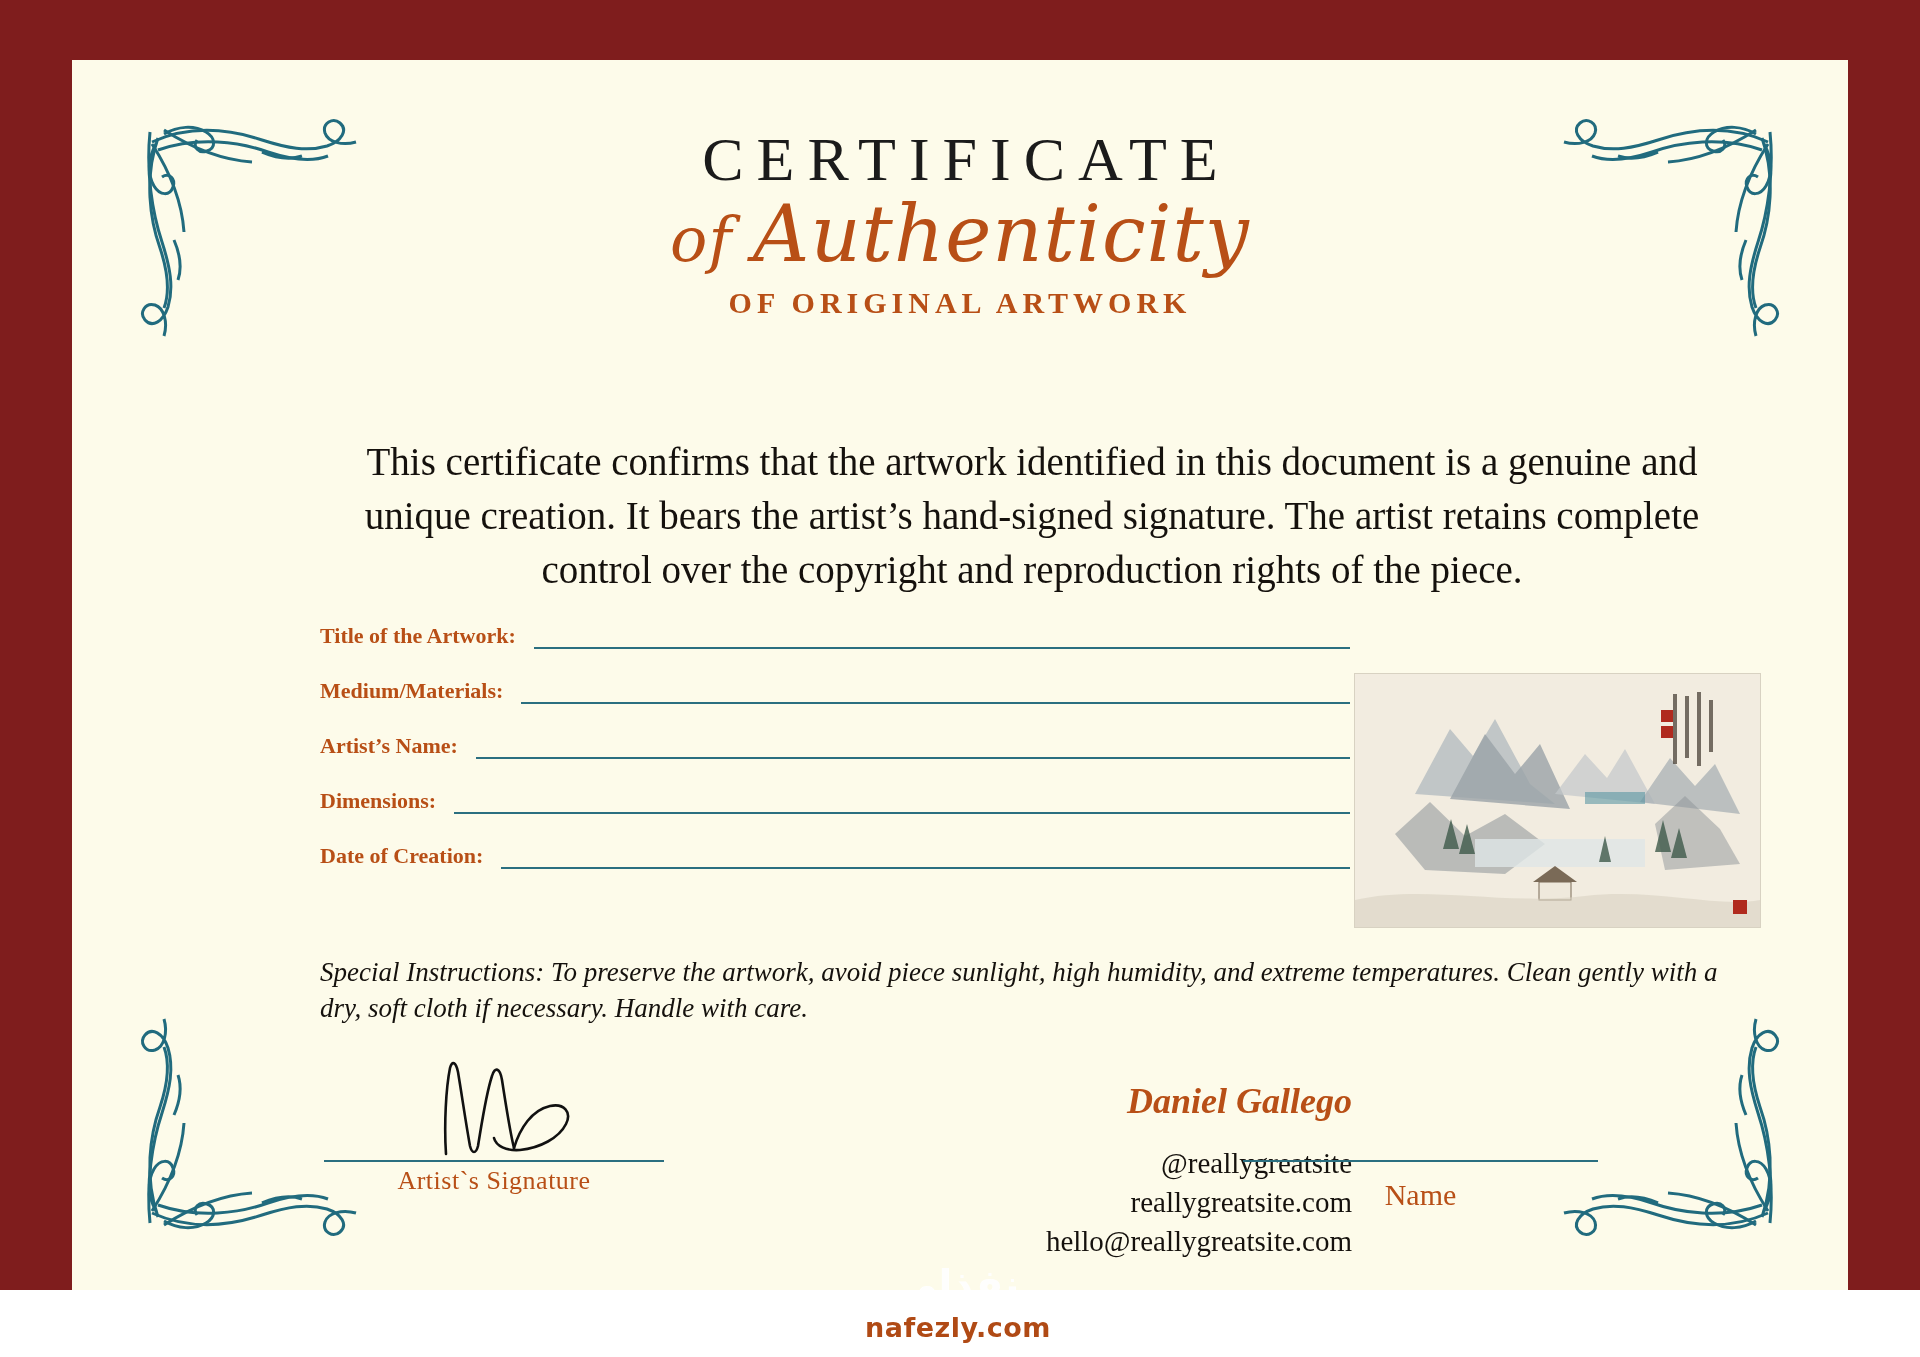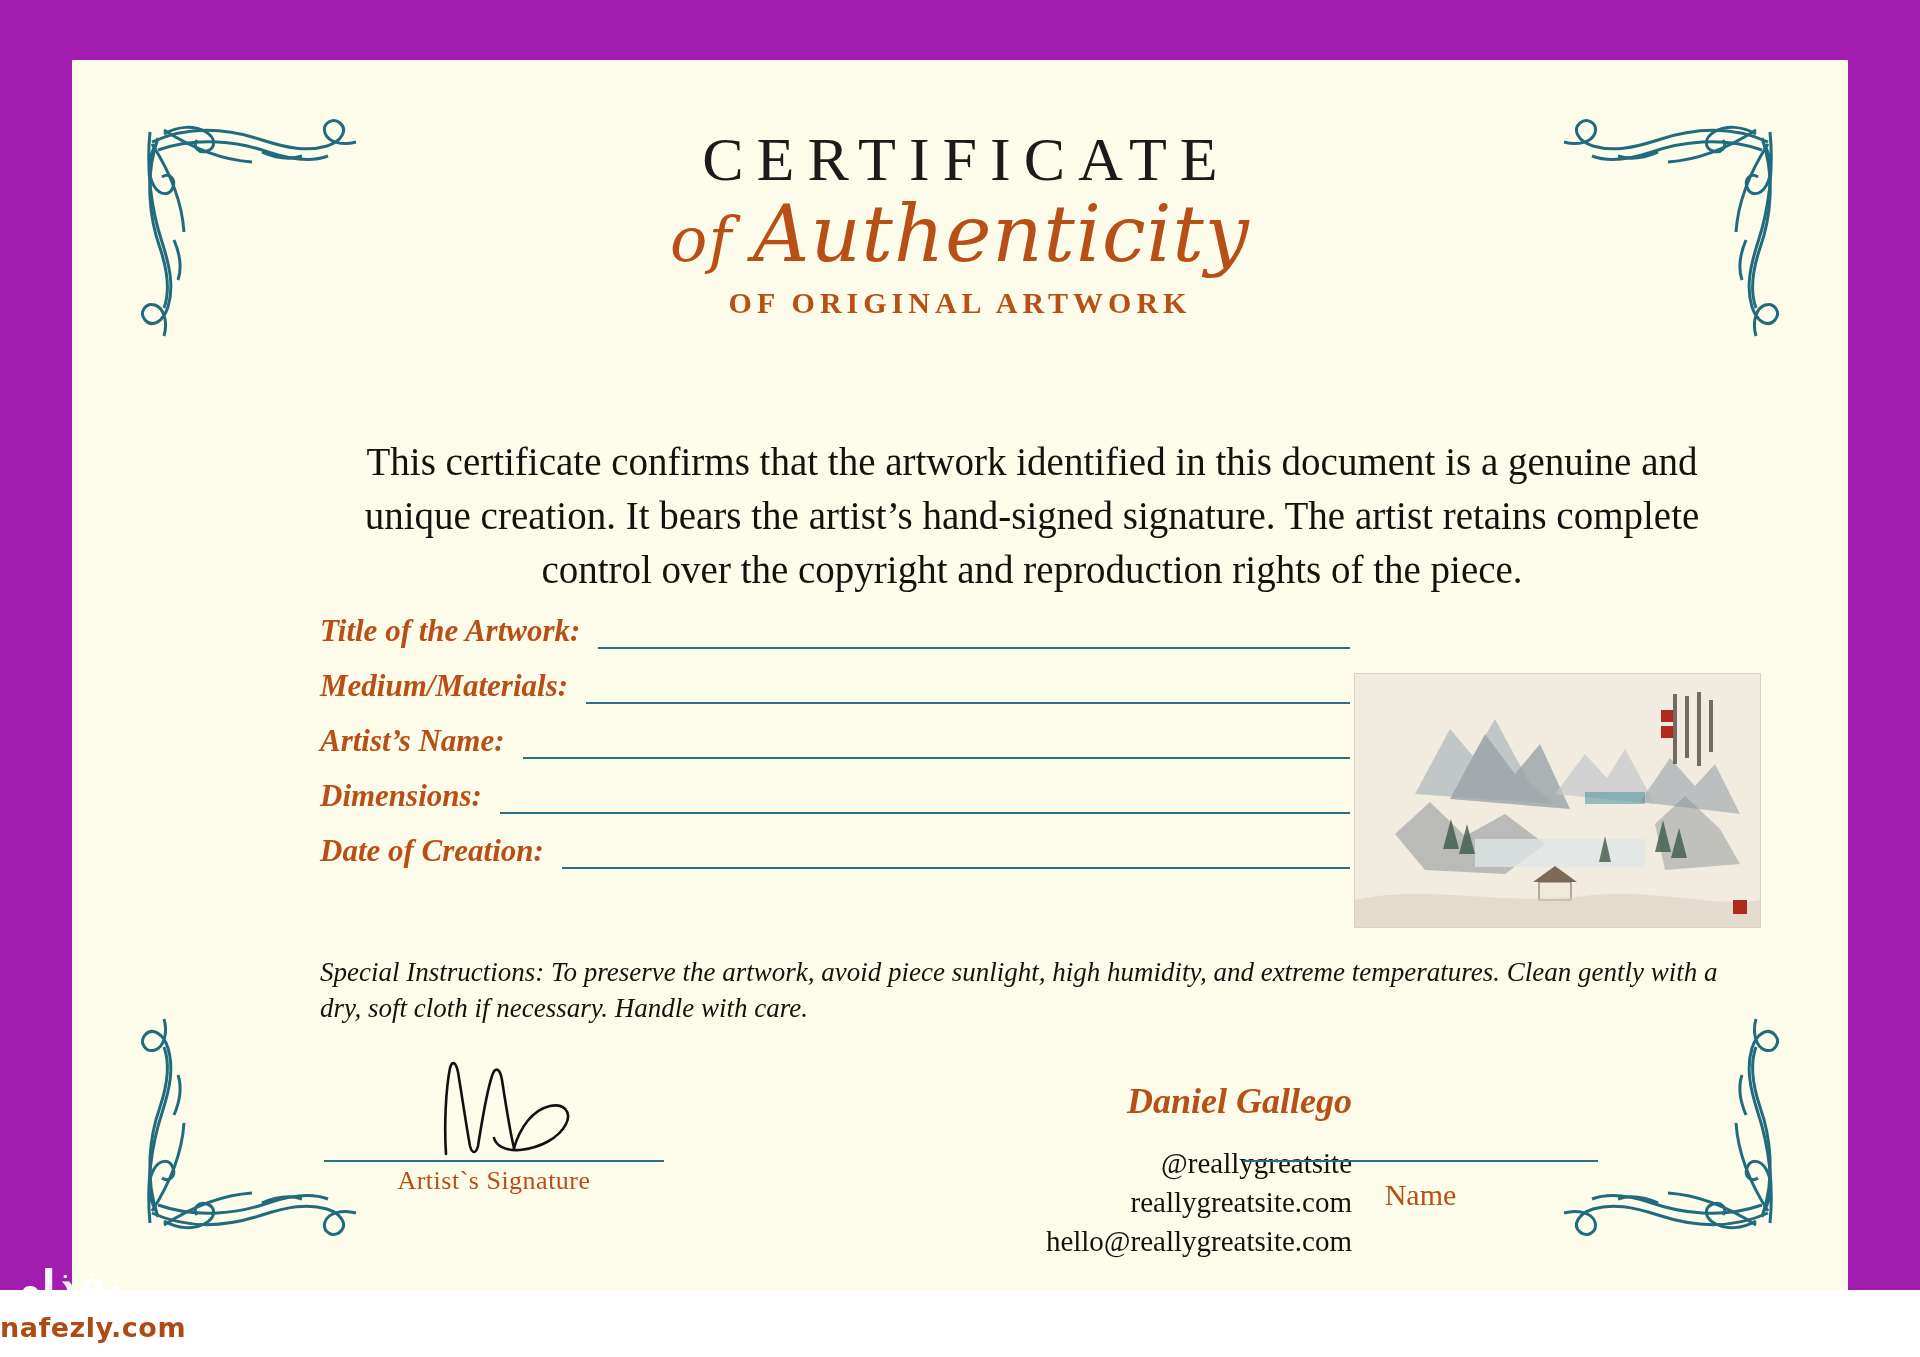--- a/index.html
+++ b/index.html
@@ -21,21 +21,21 @@
     background: #ffffff;
   }
 
   
   .cert-frame {
     position: absolute;
     left: 0;
     top: 0;
     width: 1920px;
     height: 1290px;
-    background: #a21caf;
+    background: #7f1d1d;
     box-sizing: border-box;
   }
 
   
   .cert-sheet {
     position: absolute;
     left: 72px;
     top: 60px;
     width: 1776px;
     height: 1230px;
@@ -113,23 +113,22 @@
     width: 1030px;
   }
   .field-row {
     display: flex;
     align-items: flex-end;
     margin-bottom: 11px;
     height: 44px;
   }
   .field-label {
     font-family: "Liberation Serif", serif;
-    font-style: italic;
     font-weight: bold;
-    font-size: 31px;
+    font-size: 22px;
     color: #b84f16;
     white-space: nowrap;
   }
   .field-line {
     flex: 1;
     border-bottom: 2px solid #2b6f80;
     margin-left: 18px;
     height: 26px;
   }
   .field-value {
@@ -230,20 +229,21 @@
     margin-top: 16px;
     font-size: 30px;
     color: #b84f16;
   }
 
   
   .watermark {
     position: absolute;
     left: 0; right: 4px;
     bottom: 14px;
+    text-align: center;
   }
   .wm-arabic {
     font-family: "DejaVu Sans", sans-serif;
     font-size: 40px;
     font-weight: bold;
     color: #ffffff;
     letter-spacing: 2px;
     line-height: 1;
     opacity: 0.95;
   }

